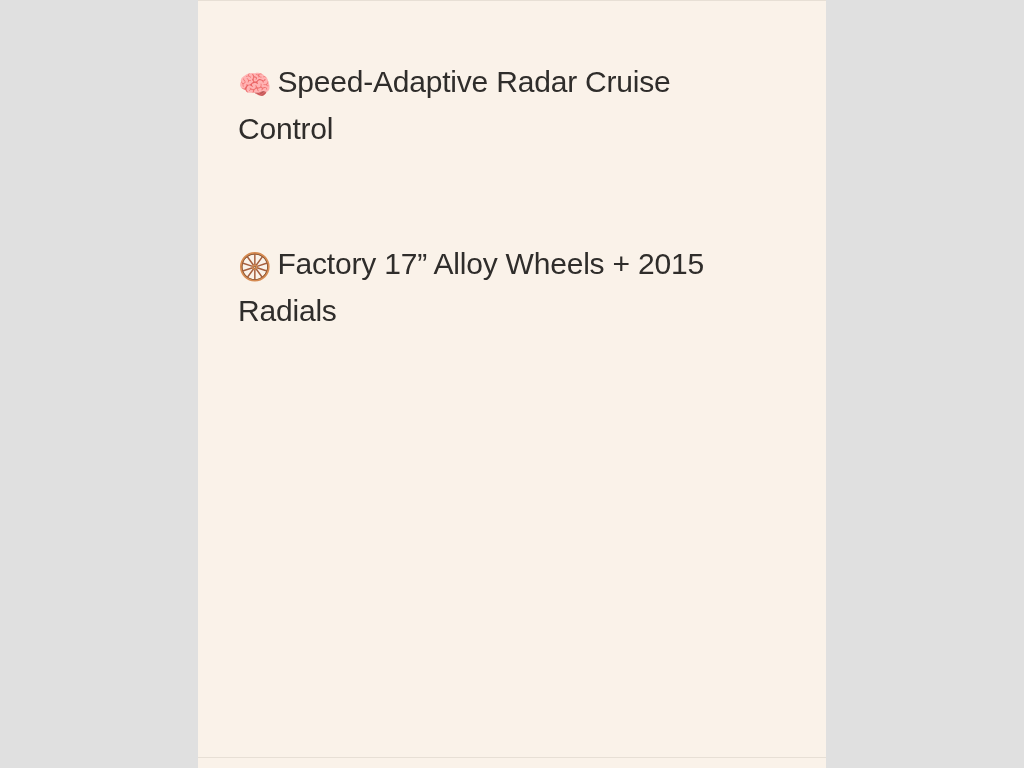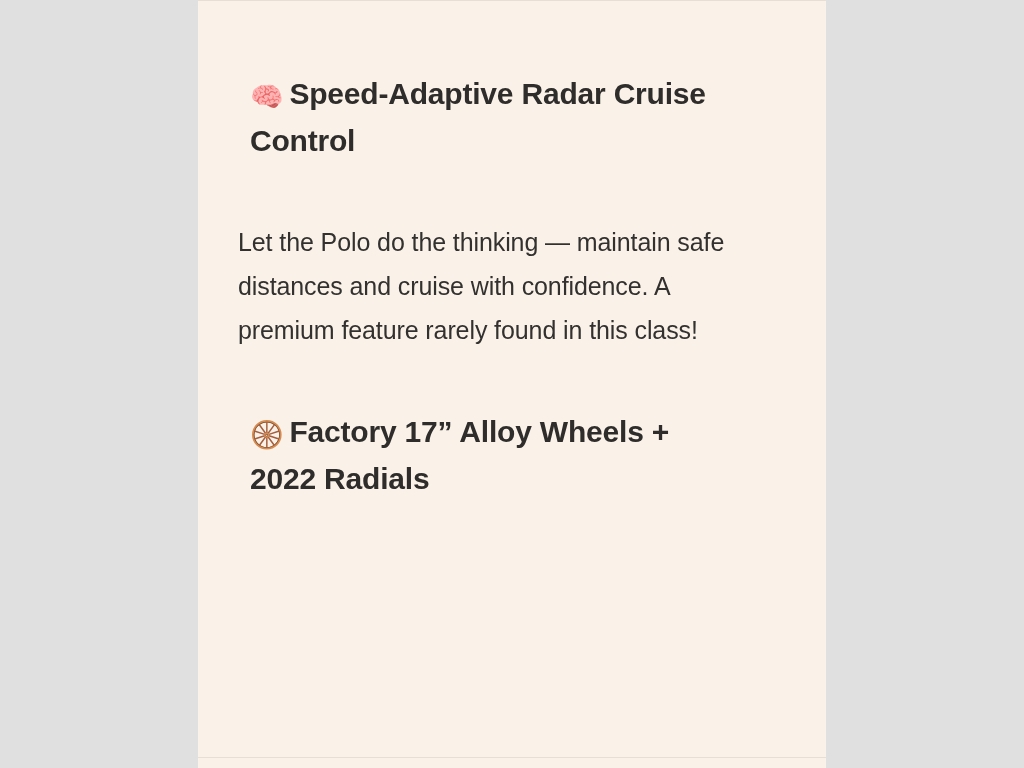--- a/index.html
+++ b/index.html
@@ -40,24 +40,24 @@
   }
   .content {
     position: absolute;
     left: 40px;
     top: 60px;
     width: 530px;
   }
   .section-heading {
     font-size: 30px;
     line-height: 43px;
-    font-weight: 700;
+    font-weight: 400;
     color: #2f2d2b;
     letter-spacing: -0.2px;
-    margin: 12px;
+    margin: 0;
     max-width: 470px;
   }
   .section-heading .emoji {
     font-size: 27px;
     margin-right: 6px;
     vertical-align: -2px;
   }
   .body-text {
     font-size: 25px;
     line-height: 44px;
@@ -74,25 +74,24 @@
 
 <div class="page-frame">
   <div class="top-rule"></div>
 
   <div class="content">
 
     <h2 class="section-heading"><span class="emoji">🧠</span><span>Speed-Adaptive Radar Cruise Control</span></h2>
 
     <div class="gap-after-heading"></div>
 
-    <p class="body-text">Let the Polo do the thinking — maintain safe distances and cruise with confidence. A premium feature rarely found in this class!</p>
 
     <div class="gap-after-para"></div>
 
-    <h2 class="section-heading"><span class="emoji">🛞</span><span>Factory 17” Alloy Wheels + 2022 Radials</span></h2>
+    <h2 class="section-heading"><span class="emoji">🛞</span><span>Factory 17” Alloy Wheels + 2015 Radials</span></h2>
 
     <div class="gap-after-heading"></div>
 
 
   </div>
 
   <div class="bottom-rule"></div>
 </div>
 
 </body></html>

